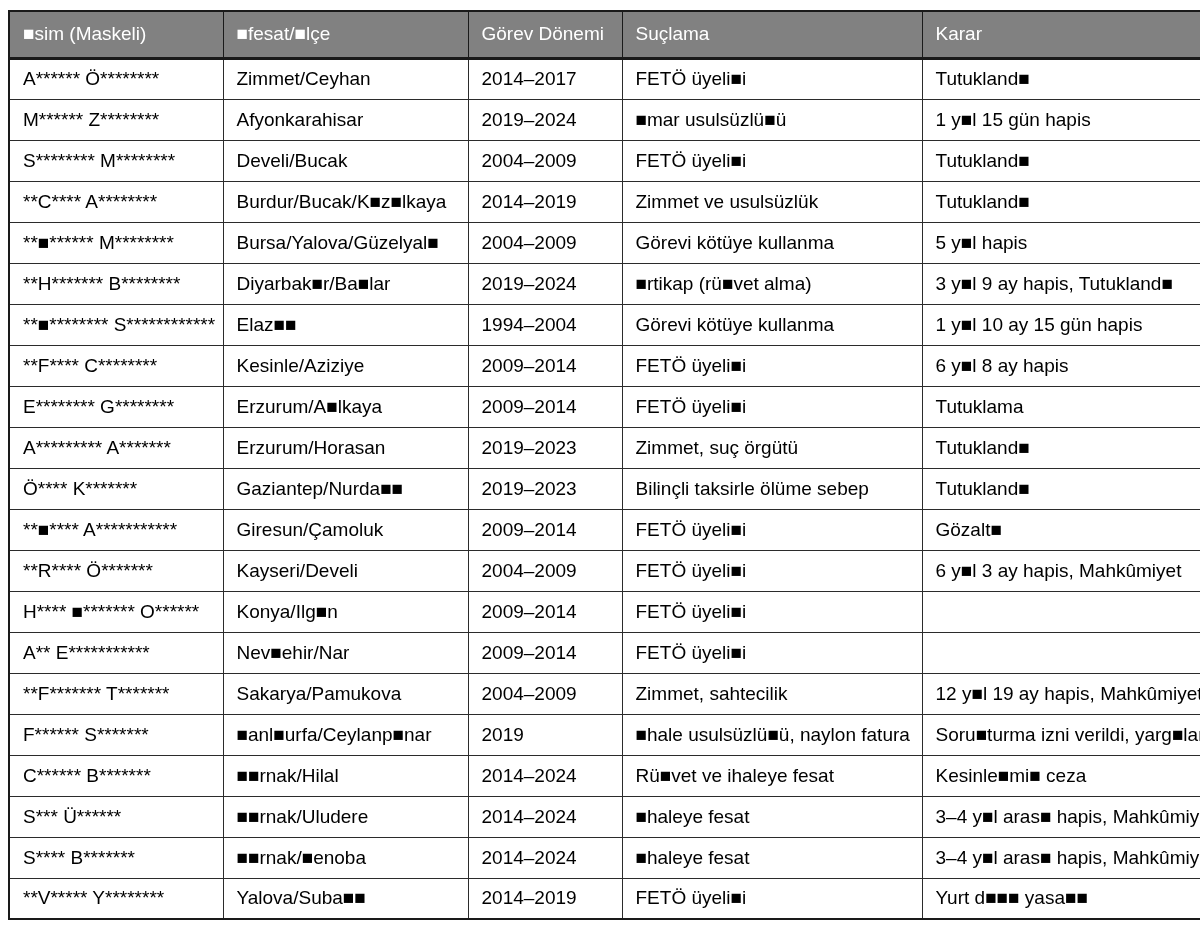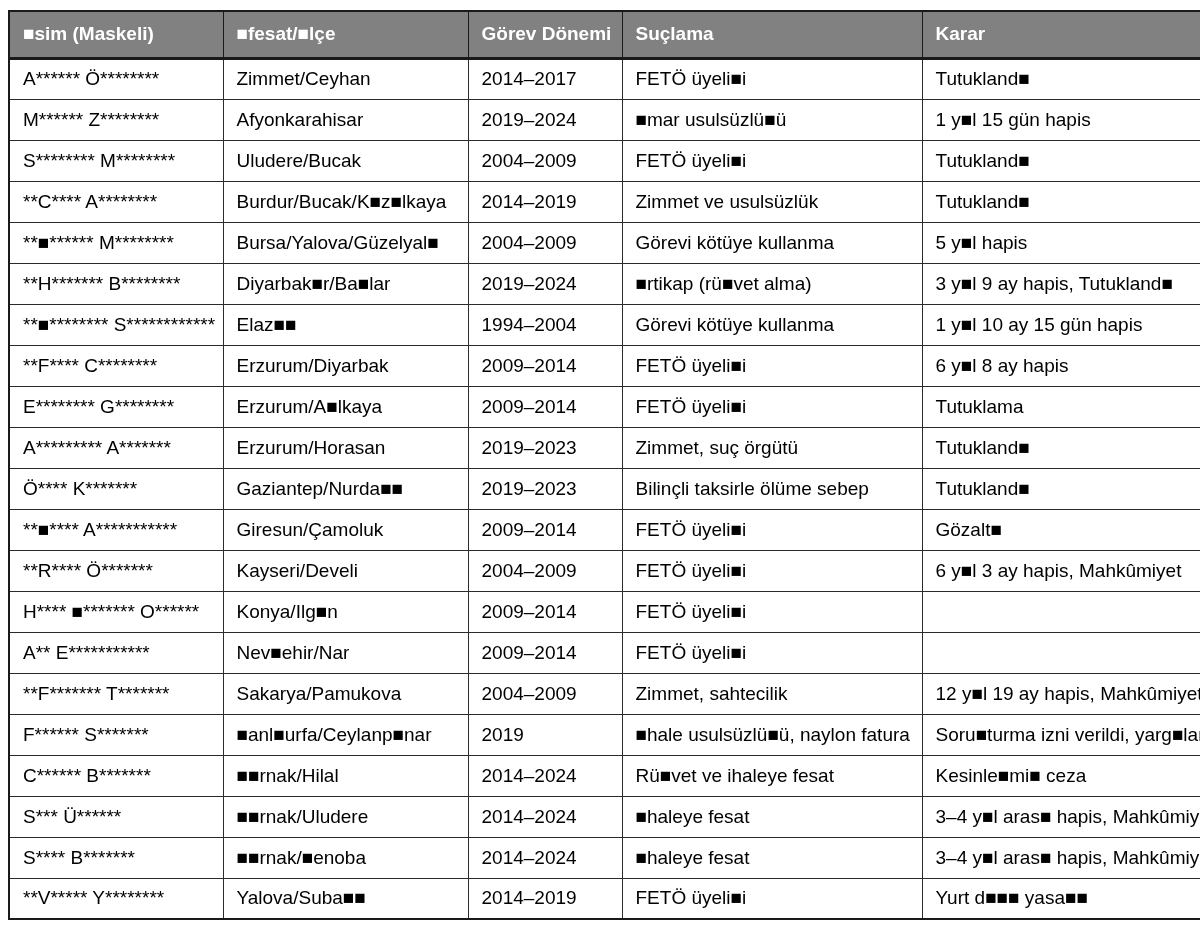--- a/index.html
+++ b/index.html
@@ -25,21 +25,21 @@
     border: 2px solid #1a1a1a;
   }
   table.cases col.c0 { width: 214px; }
   table.cases col.c1 { width: 245px; }
   table.cases col.c2 { width: 154px; }
   table.cases col.c3 { width: 300px; }
   table.cases col.c4 { width: 371px; }
   table.cases th {
     background: #818181;
     color: #ffffff;
-    font-weight: 700;
+    font-weight: 400;
     font-size: 19px;
     text-align: left;
     vertical-align: middle;
     padding: 8px 13px;
     height: 47px;
     border: 1px solid #1a1a1a;
     border-bottom: 3px solid #1a1a1a;
     white-space: nowrap;
     overflow: hidden;
   }
@@ -87,21 +87,21 @@
         </tr>
         <tr>
           <td>M****** Z********</td>
           <td>Afyonkarahisar</td>
           <td>2019–2024</td>
           <td>■mar usulsüzlü■ü</td>
           <td>1 y■l 15 gün hapis</td>
         </tr>
         <tr>
           <td>S******** M********</td>
-          <td>Uludere/Bucak</td>
+          <td>Develi/Bucak</td>
           <td>2004–2009</td>
           <td>FETÖ üyeli■i</td>
           <td>Tutukland■</td>
         </tr>
         <tr>
           <td>**C**** A********</td>
           <td>Burdur/Bucak/K■z■lkaya</td>
           <td>2014–2019</td>
           <td>Zimmet ve usulsüzlük</td>
           <td>Tutukland■</td>
@@ -122,21 +122,21 @@
         </tr>
         <tr>
           <td>**■******** S************</td>
           <td>Elaz■■</td>
           <td>1994–2004</td>
           <td>Görevi kötüye kullanma</td>
           <td>1 y■l 10 ay 15 gün hapis</td>
         </tr>
         <tr>
           <td>**F**** C********</td>
-          <td>Erzurum/Diyarbak</td>
+          <td>Kesinle/Aziziye</td>
           <td>2009–2014</td>
           <td>FETÖ üyeli■i</td>
           <td>6 y■l 8 ay hapis</td>
         </tr>
         <tr>
           <td>E******** G********</td>
           <td>Erzurum/A■lkaya</td>
           <td>2009–2014</td>
           <td>FETÖ üyeli■i</td>
           <td>Tutuklama</td>

